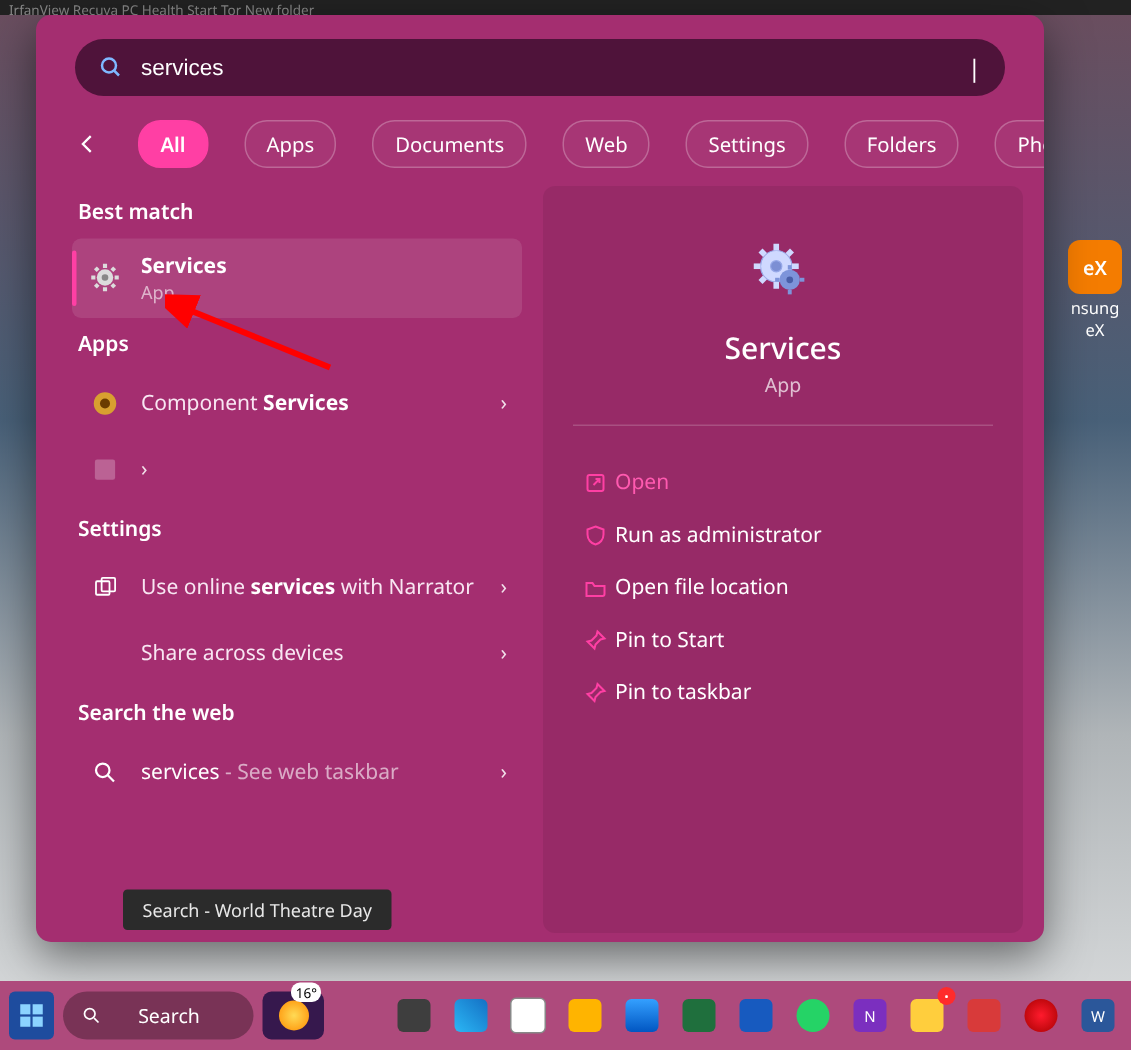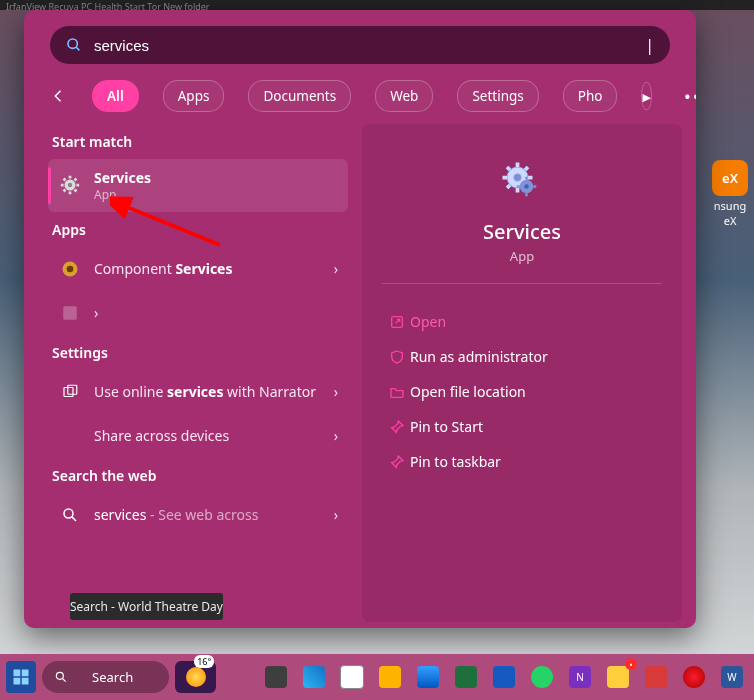--- a/index.html
+++ b/index.html
@@ -202,26 +202,26 @@
   
   .annot {
     position:absolute;
     pointer-events:none;
     z-index:30;
   }
 
   
   .tooltip {
     position:absolute;
-    left:46px;
+    left:58px;
     bottom:8px;
     background:#2b2b2b;
     color:#e8e8e8;
     font-size:12px;
-    padding:5px 0;
+    padding:5px 13px;
     border-radius:3px;
     z-index:20;
   }
 
   
   .taskbar {
     position:absolute;
     left:0;right:0;bottom:0;
     height:46px;
     background:#ae4a7c;
@@ -293,29 +293,30 @@
     <div class="back-arrow">
       <svg width="18" height="18" viewBox="0 0 24 24" stroke="#fff" stroke-width="2" fill="none">
           <path d="M14 5l-7 7 7 7"></path>
         </svg>
     </div>
     <div class="chip active">All</div>
     <div class="chip">Apps</div>
     <div class="chip">Documents</div>
     <div class="chip">Web</div>
     <div class="chip">Settings</div>
+    <div class="chip">Folders</div>
     <div class="chip">Pho</div>
     <div class="chip-glyph">▶</div>
     <div class="dots">•••</div>
   </div>
 
   <div class="body">
     <div class="left">
 
-      <div class="section-title">Start match</div>
+      <div class="section-title">Best match</div>
       <div class="row selected">
         <span class="icon-slot">
           <svg width="22" height="22" viewBox="0 0 24 24" fill="#eaeaea">
               <circle cx="12" cy="12" r="6" fill="#dcdcdc"></circle>
               <circle cx="12" cy="12" r="2.4" fill="#888"></circle>
               <g stroke="#dcdcdc" stroke-width="3">
                 <line x1="12" y1="2" x2="12" y2="5"></line>
                 <line x1="12" y1="19" x2="12" y2="22"></line>
                 <line x1="2" y1="12" x2="5" y2="12"></line>
                 <line x1="19" y1="12" x2="22" y2="12"></line>
@@ -370,21 +371,21 @@
       </div>
 
       <div class="section-title">Search the web</div>
       <div class="row">
         <span class="icon-slot">
           <svg width="18" height="18" viewBox="0 0 24 24" stroke="#fff" stroke-width="2" fill="none">
               <circle cx="10" cy="10" r="6"></circle>
               <line x1="20" y1="20" x2="14.5" y2="14.5"></line>
             </svg>
         </span>
-        <span class="label"><span style="color:#fff">services</span><span style="color:rgba(255,255,255,.6)"> - See web across</span></span>
+        <span class="label"><span style="color:#fff">services</span><span style="color:rgba(255,255,255,.6)"> - See web taskbar</span></span>
         <span class="chev">›</span>
       </div>
 
     </div>
 
     <div class="right">
       <svg class="preview-icon" viewBox="0 0 64 64">
         <g fill="#cfd9ff" stroke="#96a8e8" stroke-width="1">
           <circle cx="26" cy="26" r="14"></circle>
             <circle cx="26" cy="26" r="5" fill="#7c8fd4"></circle>

